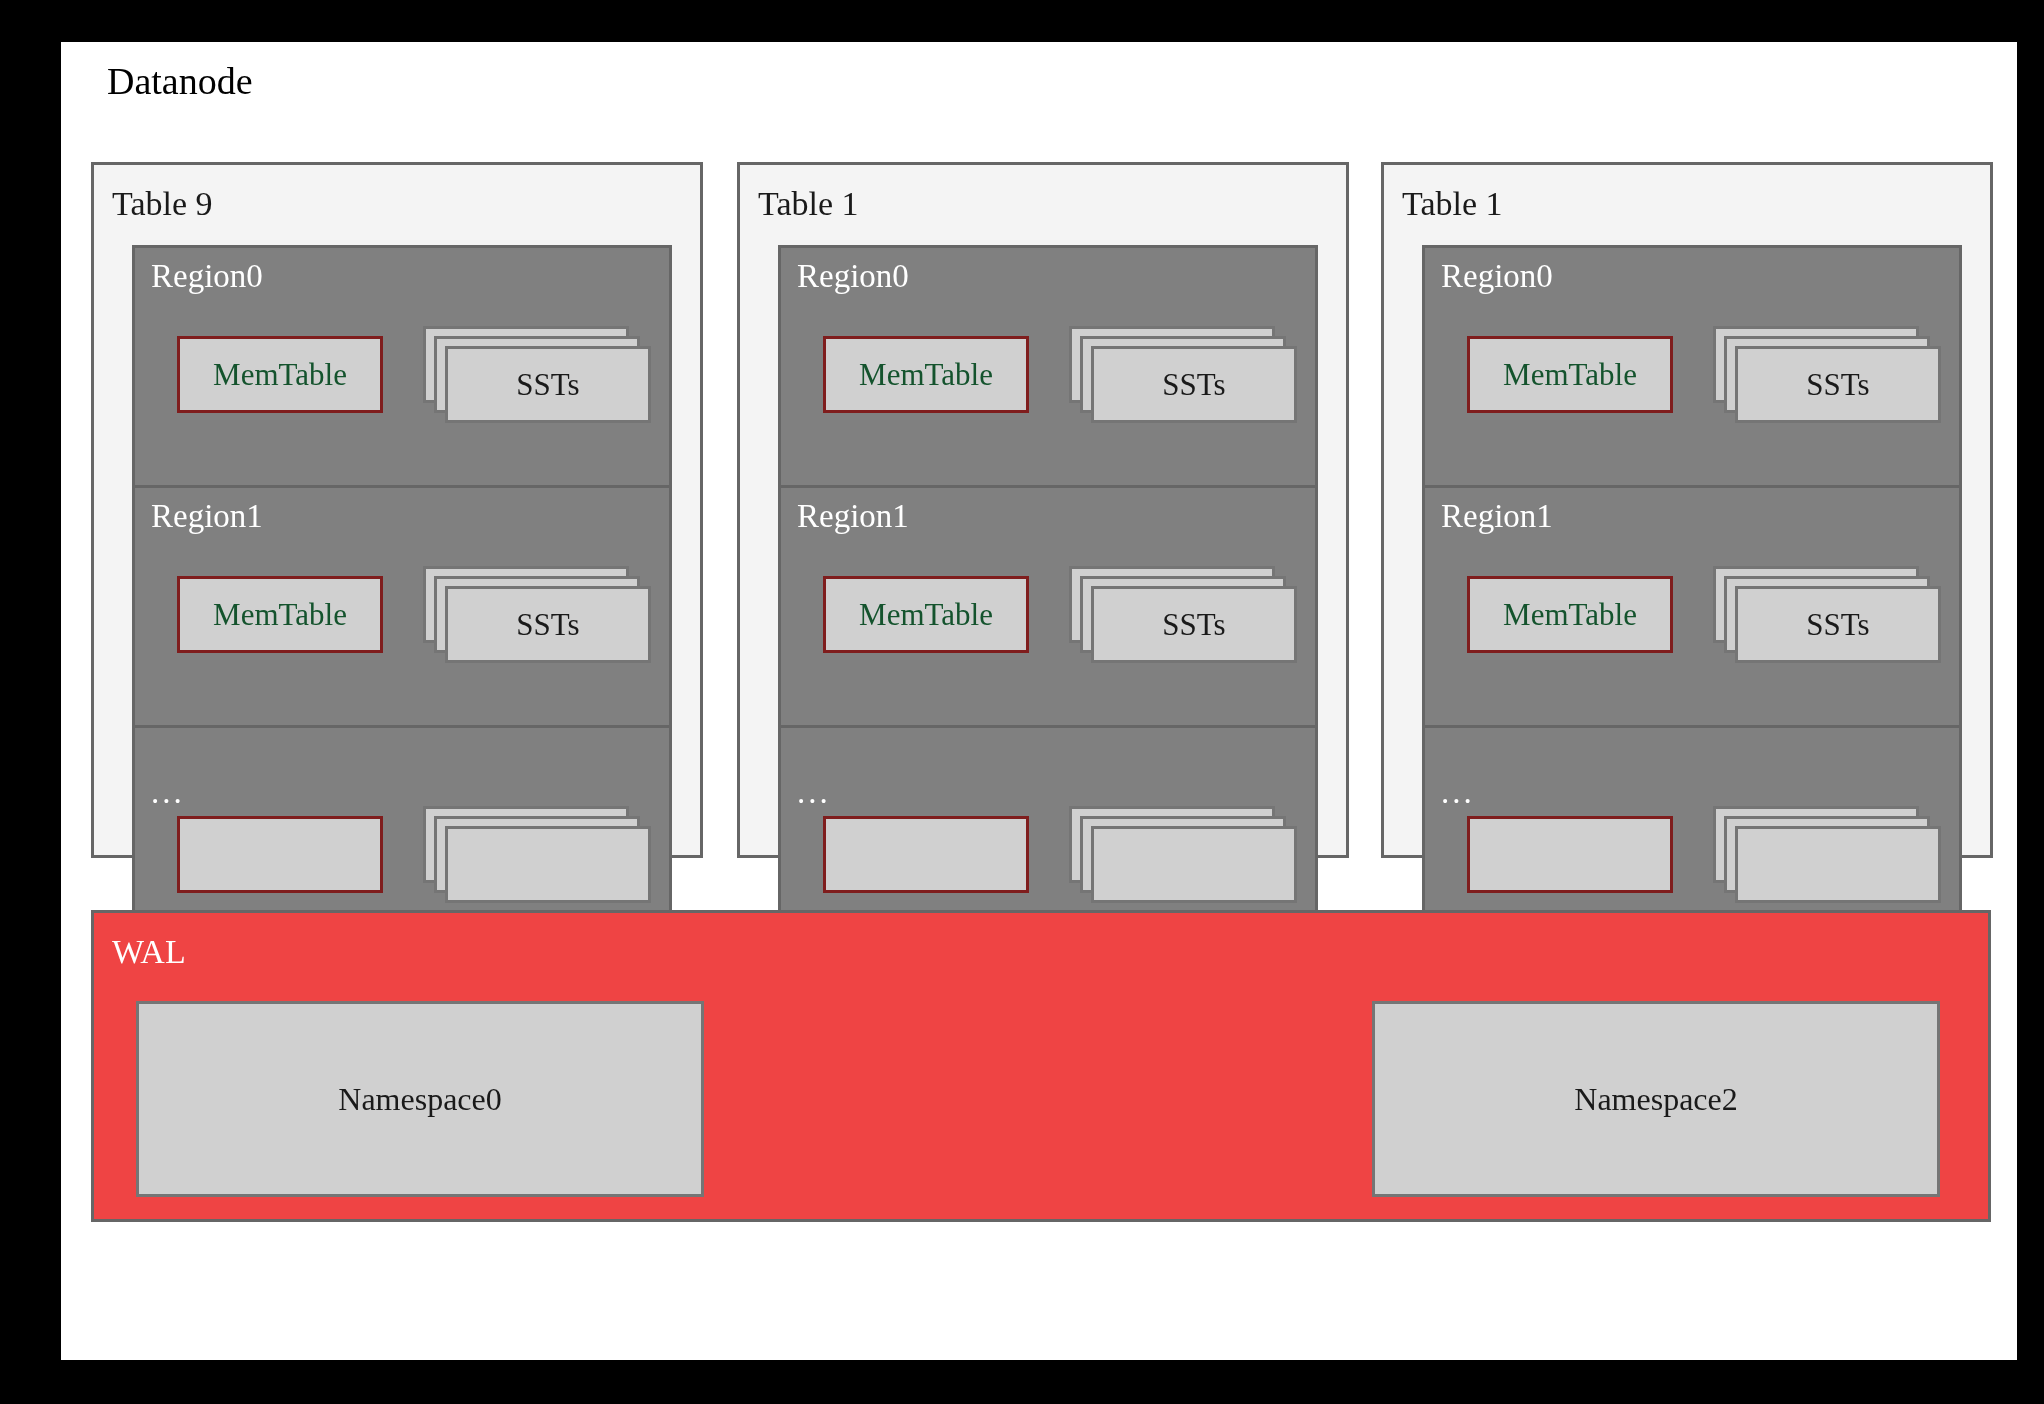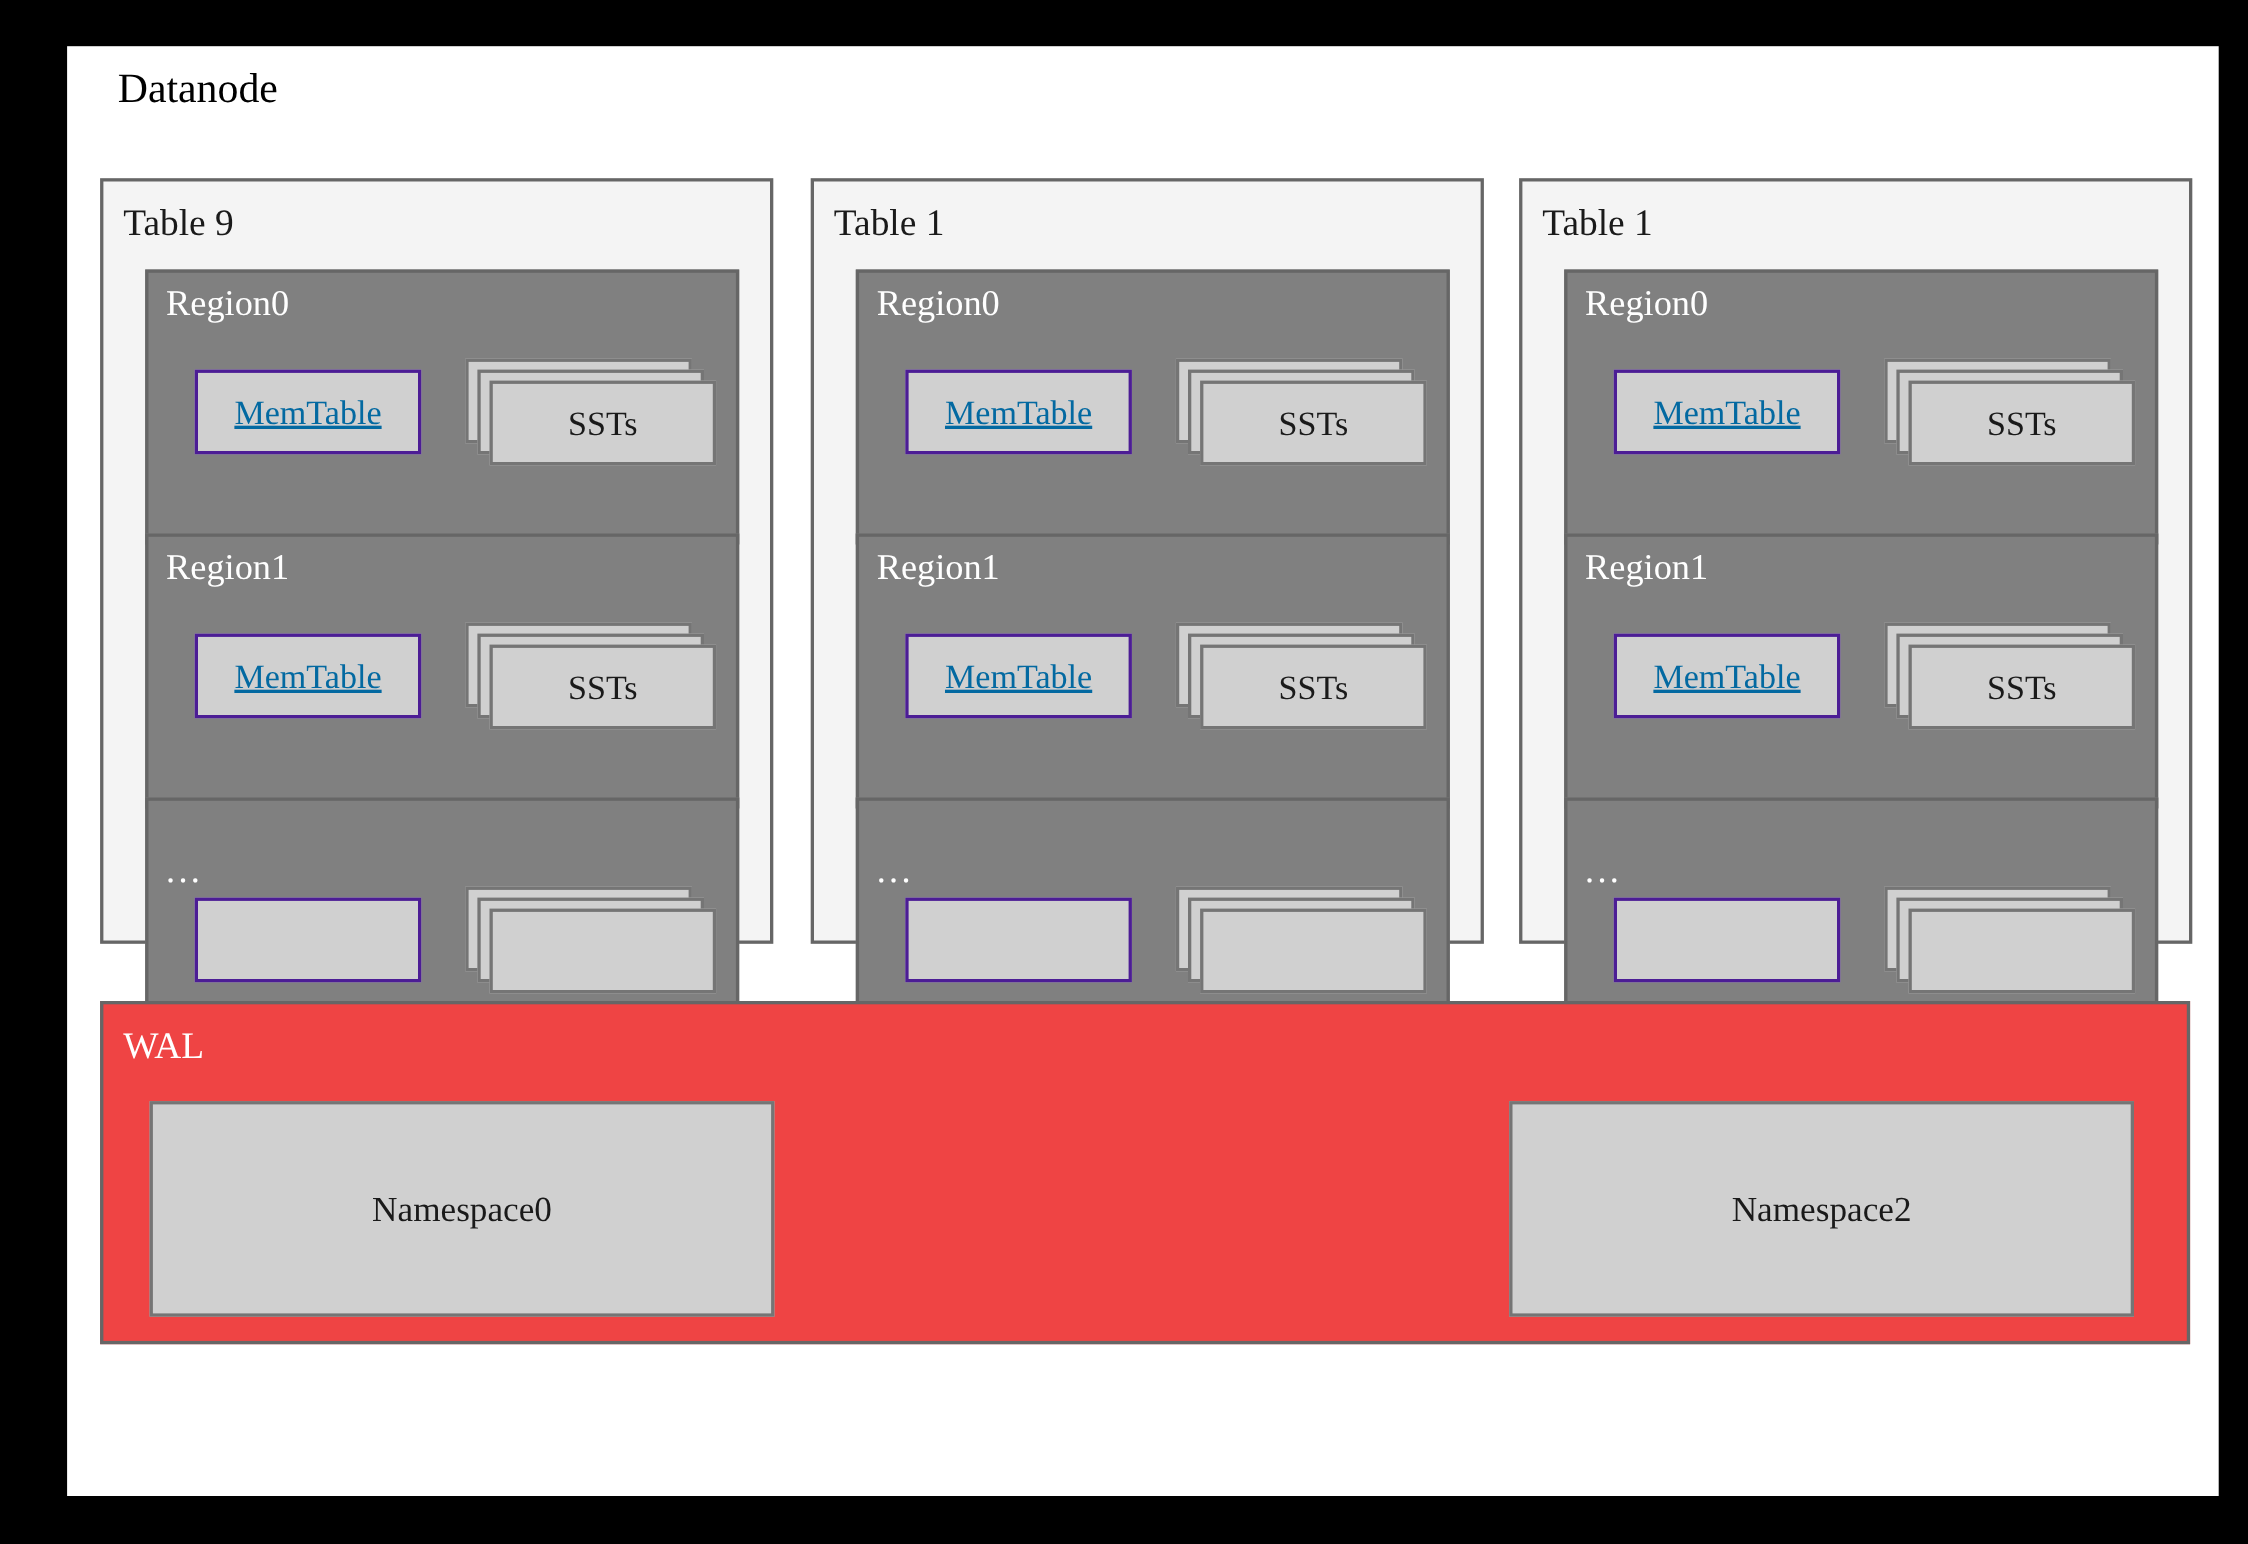--- a/index.html
+++ b/index.html
@@ -94,28 +94,27 @@
     font-size: 33px;
     letter-spacing: 3px;
   }
 
   
   .memtable {
     position: absolute;
     left: 42px; top: 88px;
     width: 206px; height: 77px;
     background: #d0d0d0;
-    border: 3px solid #4c1d95;
+    border: 3px solid #7f1d1d;
     box-sizing: border-box;
     display: flex;
     align-items: center;
     justify-content: center;
     font-size: 31px;
-    color: #0369a1;
-    text-decoration: underline;
+    color: #14532d;
   }
 
   
   .sst-stack {
     position: absolute;
     left: 288px; top: 78px;
     width: 228px; height: 100px;
   }
   .sst-sheet {
     position: absolute;

